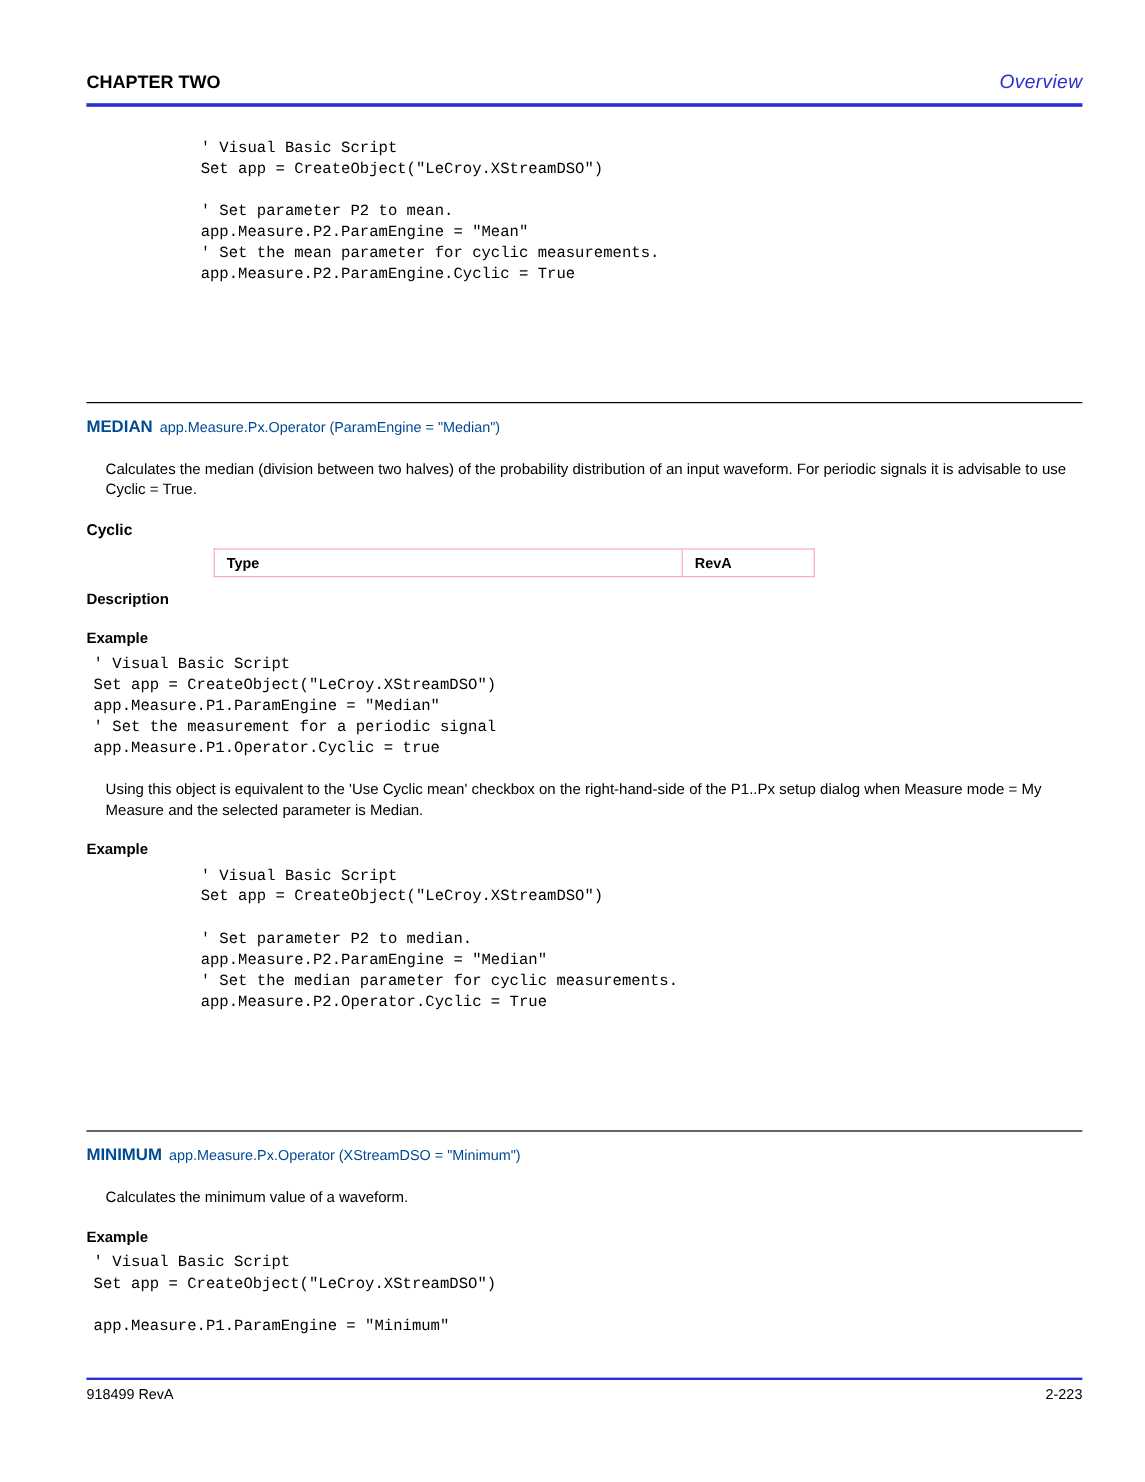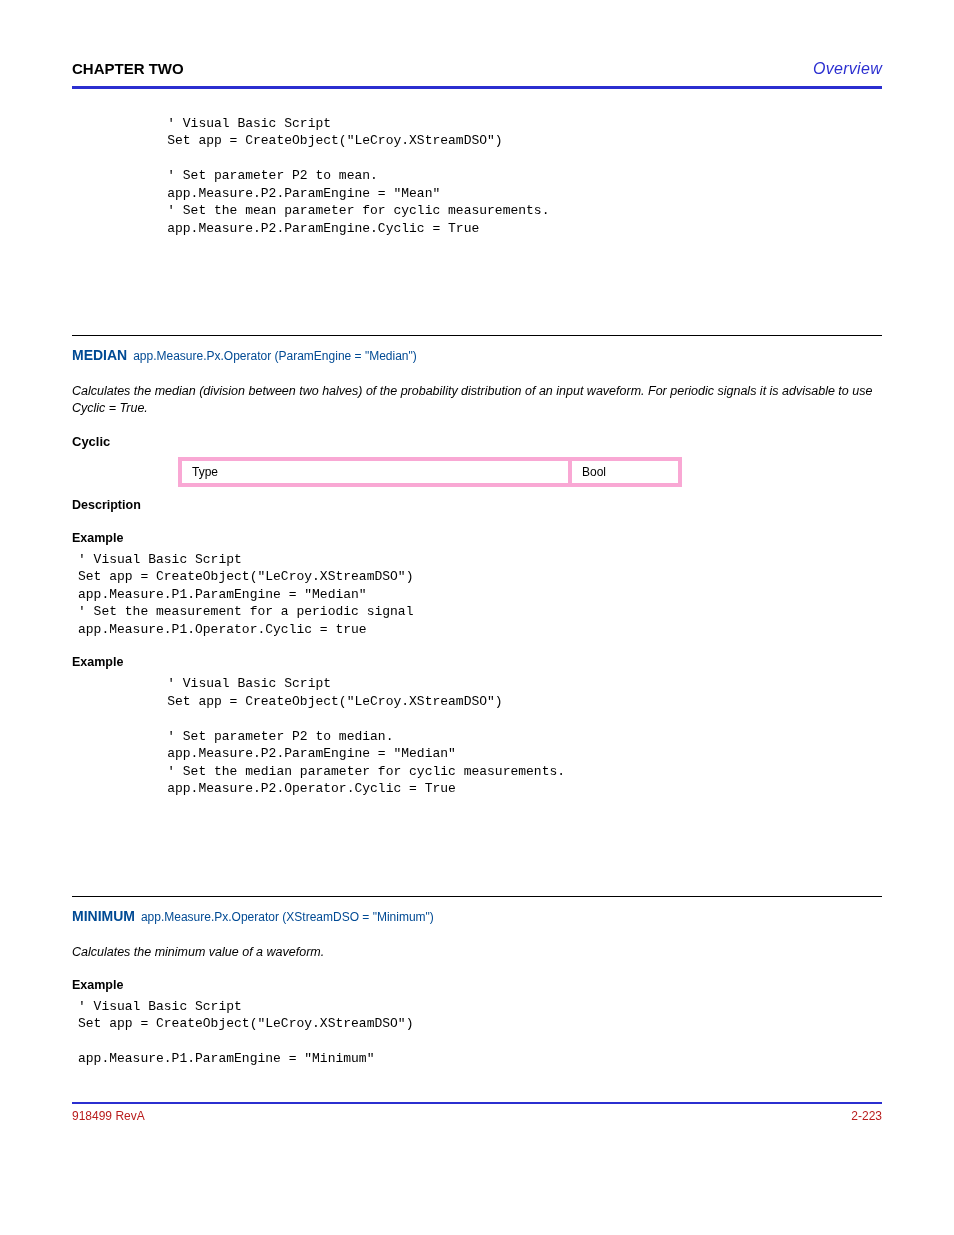--- a/index.html
+++ b/index.html
@@ -1,40 +1,40 @@
 <!DOCTYPE html>
 <html><head>
 <meta charset="utf-8">
 <style>
   * { box-sizing: border-box; margin: 0; padding: 0; }
   html, body { width: 954px; background: #fff; }
   body { font-family: Arial, Helvetica, sans-serif; color: #000; font-size: 12.5px; line-height: 1.35; }
 
-  .page { width: 954px; padding: 58px 72px 40px 72px; }
+  .page { width: 954px; padding: 58px 52px 40px 72px; }
 
   .header-row { display: flex; justify-content: space-between; align-items: flex-end; margin-bottom: 6px; }
   .header-left { font-weight: bold; font-size: 15px; color: #000; }
   .header-right { font-weight: normal; font-size: 16px; color: #2b2fd0; font-style: italic; letter-spacing: 0.3px; }
   .header-rule { border: 0; border-top: 3px solid #2b2fd0; margin-bottom: 26px; }
   .footer-rule { border: 0; border-top: 2px solid #2b2fd0; margin-top: 34px; margin-bottom: 4px; }
-  .footer-row { display: flex; justify-content: space-between; font-size: 12px; color: #b91c1c; }
+  .footer-row { display: flex; justify-content: space-between; font-size: 12px; color: #000000; }
 
   .code { font-family: "Courier New", Courier, monospace; white-space: pre; font-size: 13px; color: #000000; }
   .code.indent1 { margin-left: 64px; }
   .code.indent0 { margin-left: 6px; }
 
-  .body-text { margin: 18px 0 12px 0; font-style: italic; }
+  .body-text { margin: 18px 0 12px 16px; }
 
   .section-rule { border: 0; border-top: 1.5px solid #000; margin: 14px 0 6px 0; }
   .section-head { font-weight: bold; font-size: 14px; color: #004a94; margin: 10px 0 10px 0; }
   .section-head .path { font-size: 12px; font-weight: normal; color: #004a94; margin-left: 2px; }
 
   .prop-name { font-weight: bold; font-size: 13px; margin: 16px 0 6px 0; }
   table.attr { border-collapse: collapse; margin: 2px 0 10px 106px; font-size: 12px; }
-  table.attr td, table.attr th { border: 4px solid #f9a8d4; padding: 3px 10px; text-align: left; font-weight: normal; }
+  table.attr td, table.attr th { border: 1px solid #f9a8d4; padding: 3px 10px; text-align: left; font-weight: bold; }
   table.attr th { width: 390px; }
   table.attr td { width: 110px; }
 
   .desc-label { font-weight: bold; margin: 6px 0 2px 0; }
   .example-label { font-weight: bold; margin: 16px 0 4px 0; }
 </style>
 </head>
 <body>
 
 <div class="page">
@@ -60,34 +60,35 @@
     <span>MEDIAN</span>
     <span class="path">app.Measure.Px.Operator (ParamEngine = "Median")</span>
   </div>
   <div class="body-text">Calculates the median (division between two halves) of the probability distribution of an input waveform. For periodic signals it is advisable to use Cyclic = True.</div>
 
   <div class="prop-name">Cyclic</div>
   <table class="attr">
     <tbody>
         <tr>
       <th>Type</th>
-      <td>Bool</td>
+      <td>RevA</td>
     </tr>
   </tbody>
     </table>
 
   <div class="desc-label">Description</div>
 
   <div class="example-label">Example</div>
   <div class="code indent0">' Visual Basic Script
 Set app = CreateObject("LeCroy.XStreamDSO")
 app.Measure.P1.ParamEngine = "Median"
 ' Set the measurement for a periodic signal
 app.Measure.P1.Operator.Cyclic = true</div>
 
+  <div class="body-text">Using this object is equivalent to the 'Use Cyclic mean' checkbox on the right-hand-side of the P1..Px setup dialog when Measure mode = My Measure and the selected parameter is Median.</div>
 
   <div class="example-label">Example</div>
   <div class="code indent1">    ' Visual Basic Script
     Set app = CreateObject("LeCroy.XStreamDSO")
 
     ' Set parameter P2 to median.
     app.Measure.P2.ParamEngine = "Median"
     ' Set the median parameter for cyclic measurements.
     app.Measure.P2.Operator.Cyclic = True</div>
 

